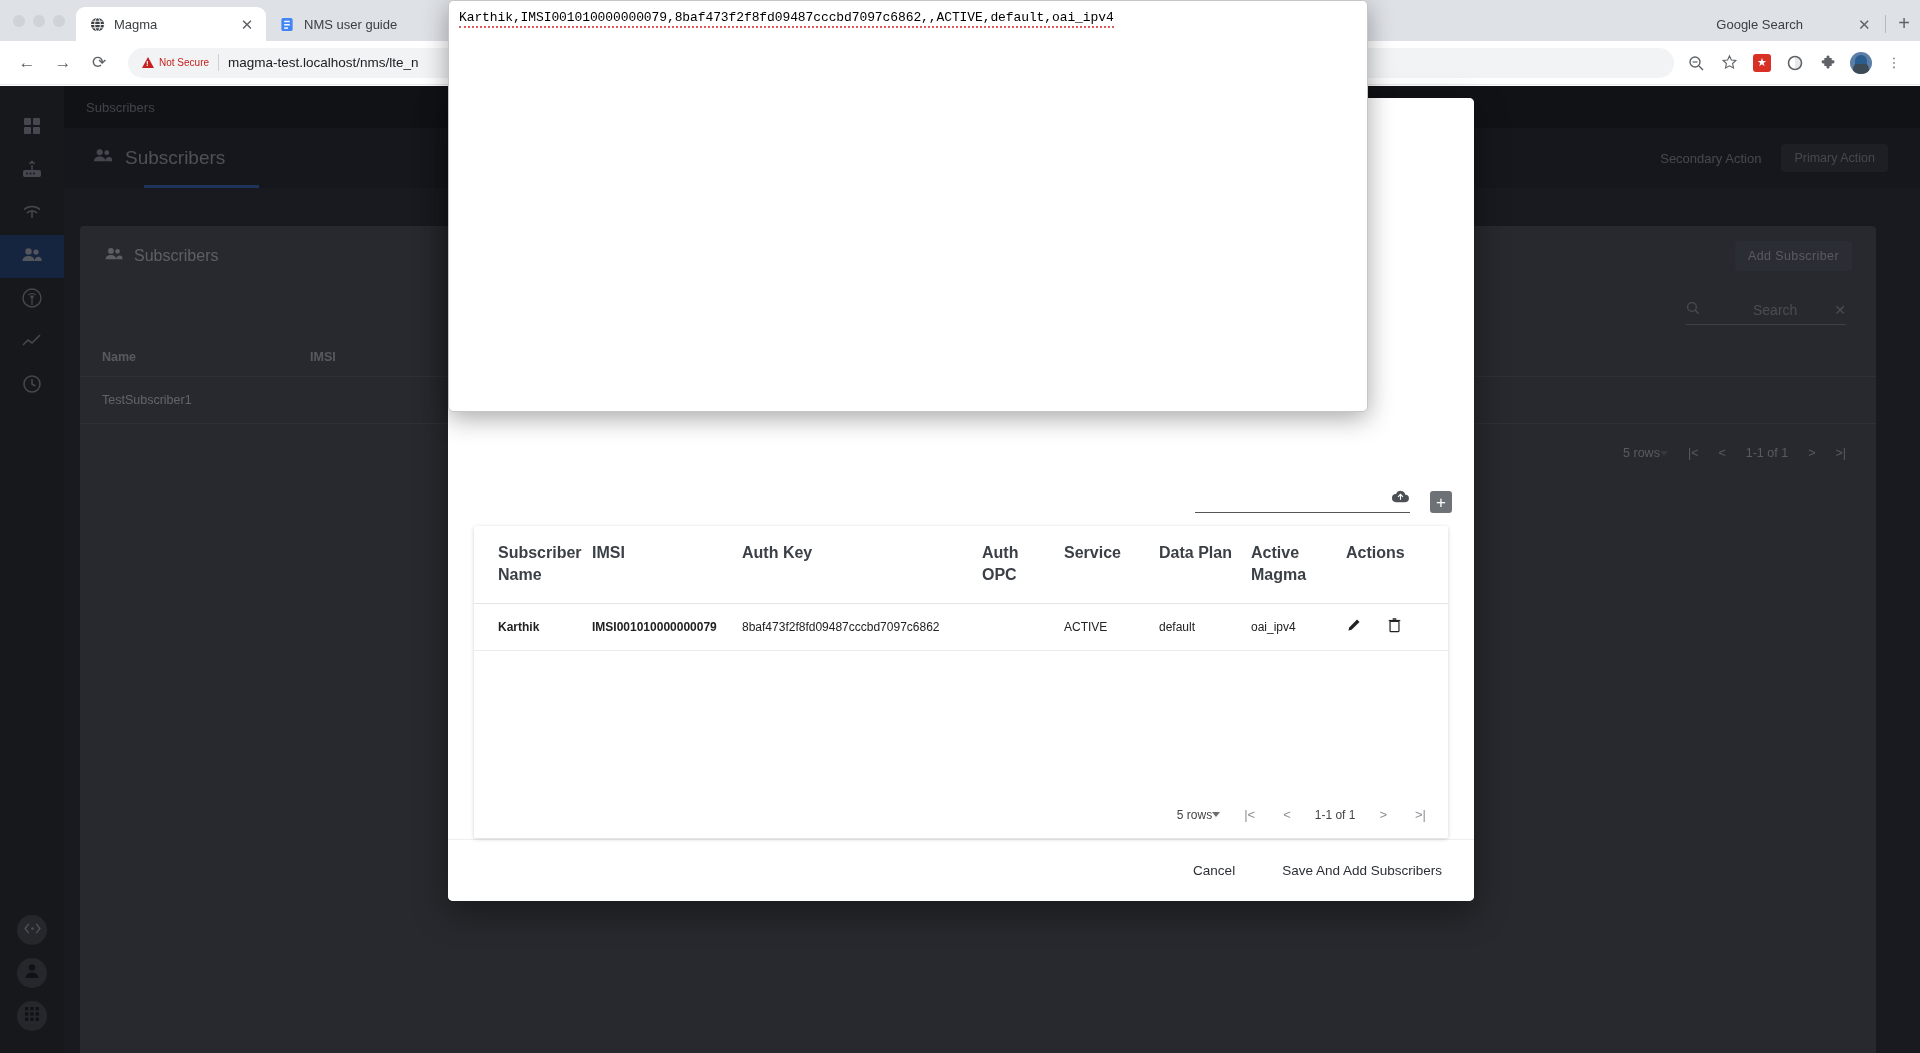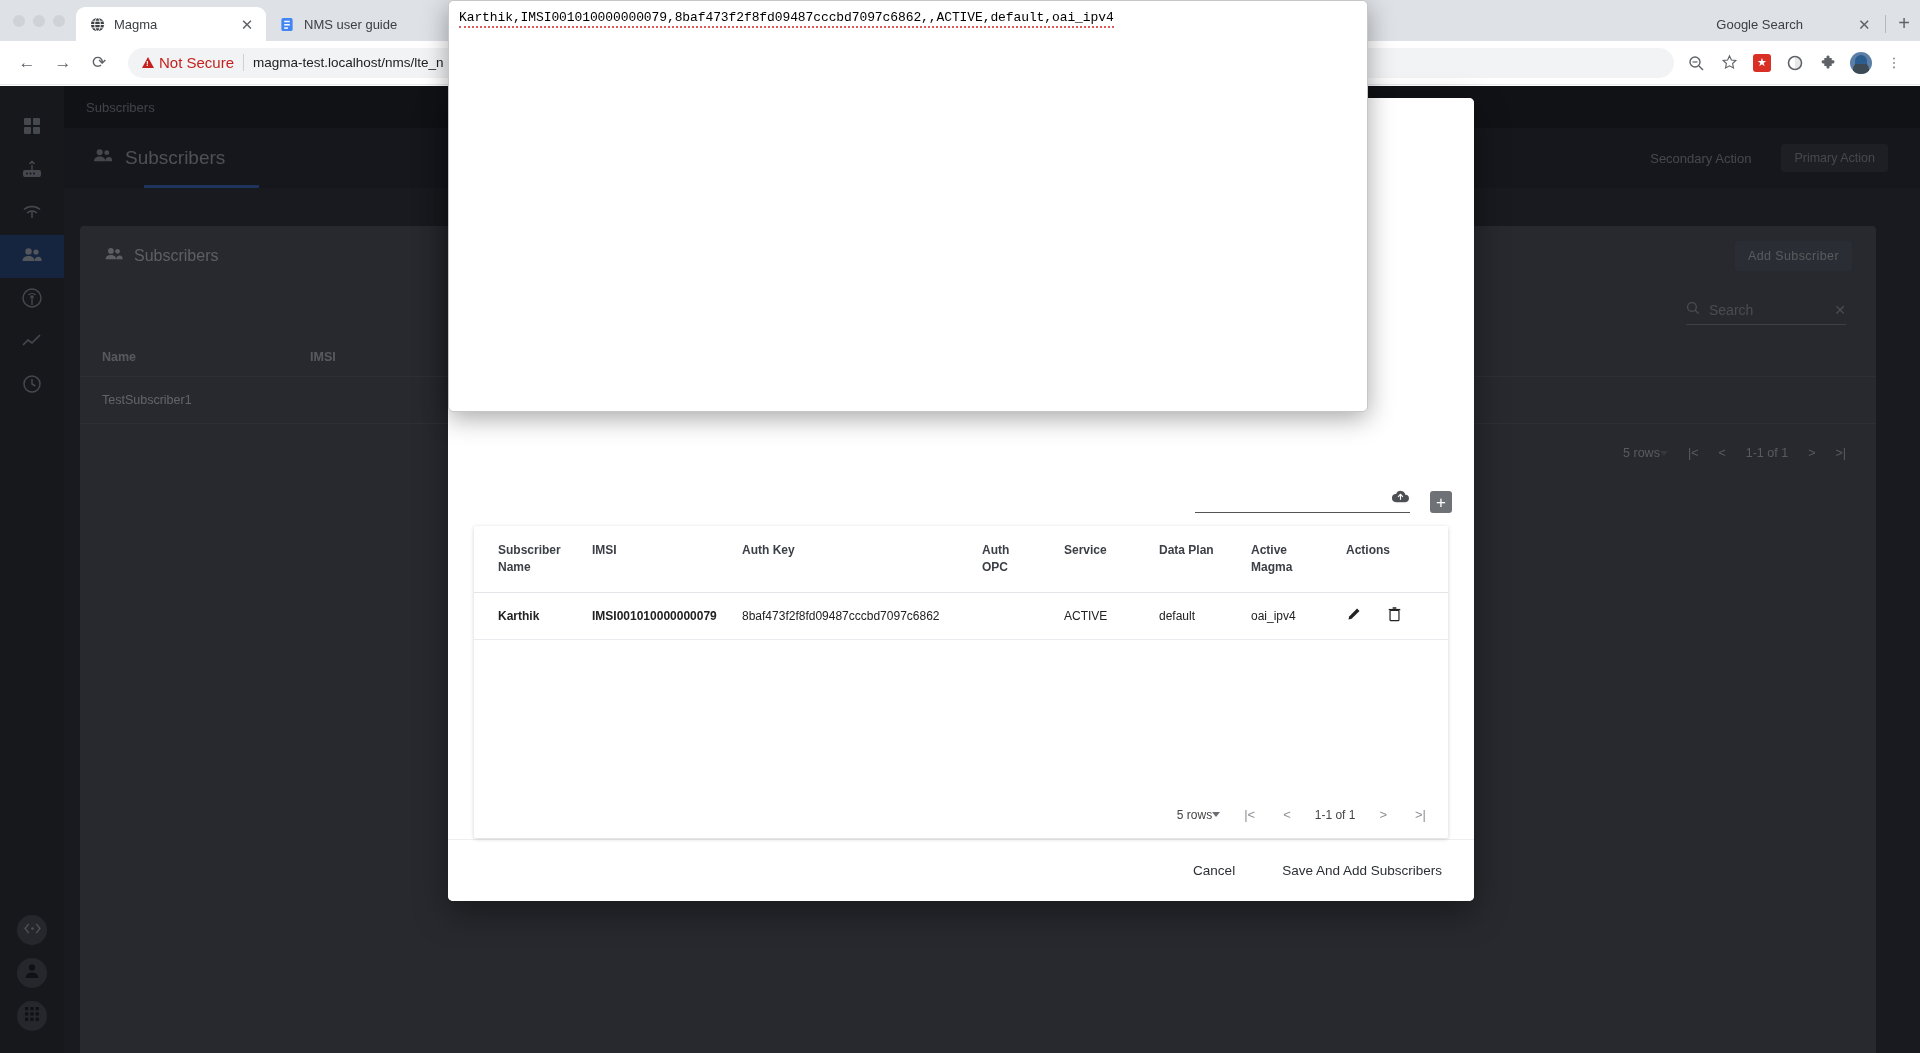--- a/index.html
+++ b/index.html
@@ -38,21 +38,21 @@
     background: #fff; display: flex; align-items: center; padding: 0 12px;
     border-bottom: 1px solid #e8eaed;
   }
   .navbtn { width: 30px; height: 30px; display:flex; align-items:center; justify-content:center;
             color: #5f6368; font-size: 17px; margin-right: 6px; }
   .omnibox {
     flex: 1; height: 30px; background: #f1f3f4; border-radius: 15px;
     display: flex; align-items: center; padding: 0 14px; gap: 9px;
     font-size: 13.5px; color: #202124; margin: 0 8px; overflow: hidden;
   }
-  .ns { color: #c5221f; font-size: 15px; display:flex; align-items:center; gap:5px; white-space:nowrap;}
+  .ns { color: #c5221f; font-size: 10px; display:flex; align-items:center; gap:5px; white-space:nowrap;}
   .ns-tri { width:0;height:0;border-left:6px solid transparent;border-right:6px solid transparent;border-bottom:11px solid #c5221f; position:relative;}
   .ns-tri::after{content:"!";position:absolute;left:-2px;top:2px;font-size:8px;color:#fff;font-weight:bold;}
   .vdiv { width:1px; height:17px; background:#cdd1d6; }
   .url { white-space: nowrap; overflow: hidden; }
   .tbicons { display:flex; align-items:center; gap:5px; }
   .tbi { width:28px; height:28px; display:flex; align-items:center; justify-content:center; color:#5f6368; font-size:15px;}
   .ext-red { width:18px;height:18px;background:#d93025;border-radius:3px;display:flex;align-items:center;justify-content:center;color:#fff;font-size:11px;}
   .avatar-c { width:22px;height:22px;border-radius:50%;background:#5b7fa6; overflow:hidden; position:relative;}
   .avatar-c::before{content:"";position:absolute;left:3px;top:10px;width:16px;height:14px;border-radius:50% 50% 40% 40%;background:#3c4a56;}
   .avatar-c::after{content:"";position:absolute;left:5px;top:3px;width:12px;height:9px;border-radius:6px 6px 0 0;background:#2c5d8f;}
@@ -78,41 +78,41 @@
     position: absolute; left: 64px; right: 0; top: 0; height: 42px;
     background: #22252c; display: flex; align-items: center; padding-left: 22px;
     font-size: 13px; color: #7f8593;
   }
 
   .subhead {
     position: absolute; left: 64px; right: 0; top: 42px; height: 60px;
     background: #2b2f38; display:flex; align-items:center; padding: 0 32px 0 28px;
   }
   .subhead .title { display:flex; align-items:center; gap:11px; font-size: 19px; color:#9aa0ad; }
-  .subhead .acts { margin-left:auto; display:flex; align-items:center; gap: 30px; }
+  .subhead .acts { margin-left:auto; display:flex; align-items:center; gap: 20px; }
   .sec-action { font-size:13px; color:#8a8f9c; }
   .pri-action { font-size:12.5px; color:#8a8f9c; background:#3b3f4b; padding:7px 13px; border-radius:4px;}
   .tab-underline { position:absolute; left:80px; bottom:0; width:115px; height:3px; background:#3b6bb5;}
 
   .card {
     position: absolute; left: 80px; right: 44px; top: 140px; bottom: 0;
     background: #4e525c; border-radius: 4px 4px 0 0;
   }
   .card-head { height: 60px; display:flex; align-items:center; padding: 0 24px; }
   .card-head .ct { display:flex; align-items:center; gap:10px; font-size:16px; color:#b9bdc6;}
   .add-sub {
     margin-left:auto; font-size:12.5px; color:#b0b4bd; background:#555a66;
     padding:8px 13px; border-radius:4px; letter-spacing:.4px;
   }
   .search-row { height: 54px; display:flex; align-items:center; justify-content:flex-end; padding: 0 30px;}
   .search-box {
     width: 160px; display:flex; align-items:center; gap:9px;
     border-bottom: 1px solid #7c818b; padding-bottom: 6px; color:#9298a3; font-size:14px;
   }
-  .search-box .sph { flex:1; }
+  .search-box .sph { flex:1;margin-left:44px; }
 
   table.sub-table { width:100%; border-collapse: collapse; }
   table.sub-table th {
     text-align:left; font-size:12.5px; font-weight:bold; color:#aeb3bd;
     padding: 10px 0 12px 0; border-bottom:1px solid #5c616b;
   }
   table.sub-table td {
     font-size:12.5px; color:#c3c7cf; padding: 16px 0; border-bottom:1px solid #5c616b;
   }
   .col-name{ padding-left:22px !important; width:230px;}
@@ -148,21 +148,21 @@
     font-size: 17px; line-height:1;
   }
 
   .inner-table-wrap {
     position:absolute; left: 26px; right: 26px; top: 428px; height: 312px;
     background:#fff; box-shadow: 0 1px 4px rgba(0,0,0,.18); border-radius:2px;
     display:flex; flex-direction:column;
   }
   table.mini { width:100%; border-collapse:collapse; }
   table.mini th {
-    text-align:left; font-size:12px; font-weight:bold; color:#3b3f46;
+    text-align:left; font-size:16px; font-weight:bold; color:#3b3f46;
     padding: 16px 0 16px 0; border-bottom:1px solid #e3e5e8; vertical-align: top;
     line-height: 1.4;
   }
   table.mini td {
     font-size:12px; color:#222; padding: 14px 0; border-bottom:1px solid #e9ebee;
   }
   .m-sn{padding-left:24px !important; width:118px;}
   .m-imsi{width:150px}
   .m-key{width:240px}
   .m-opc{width:82px}

